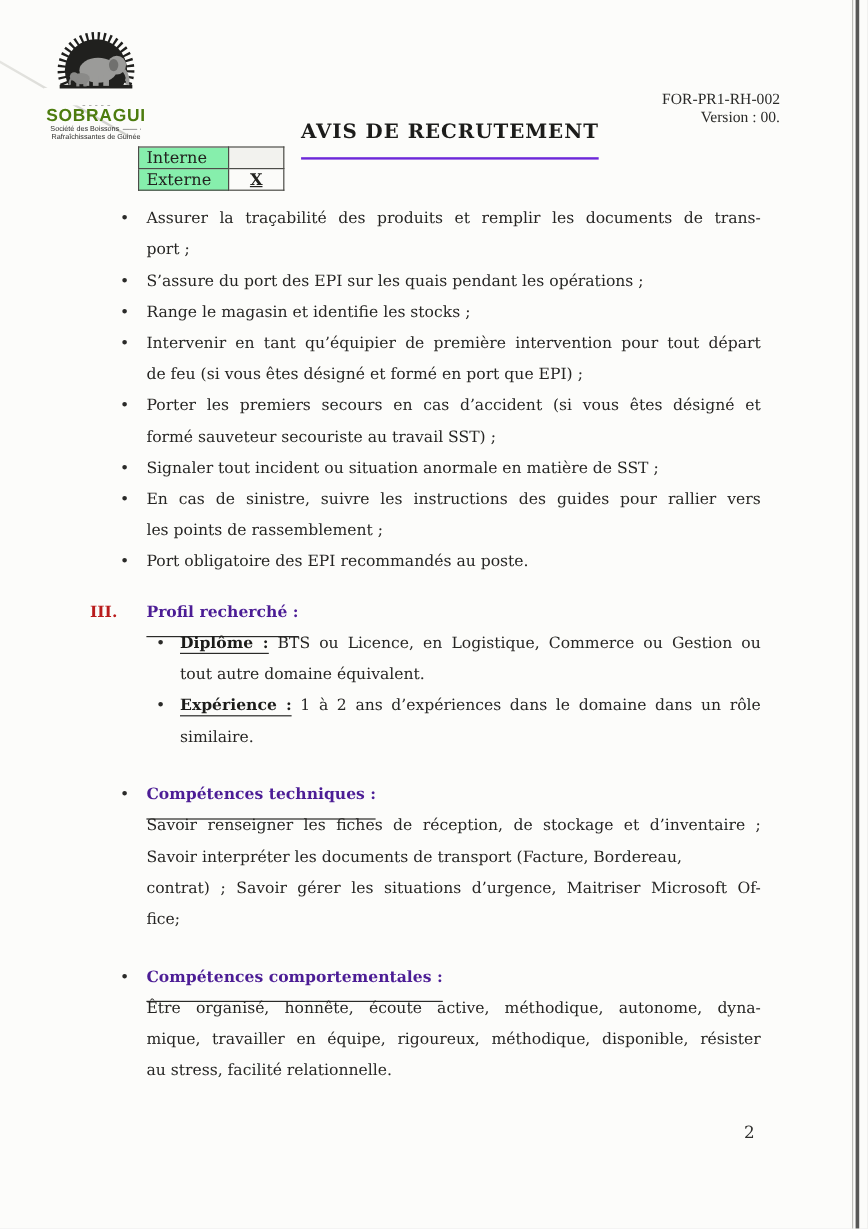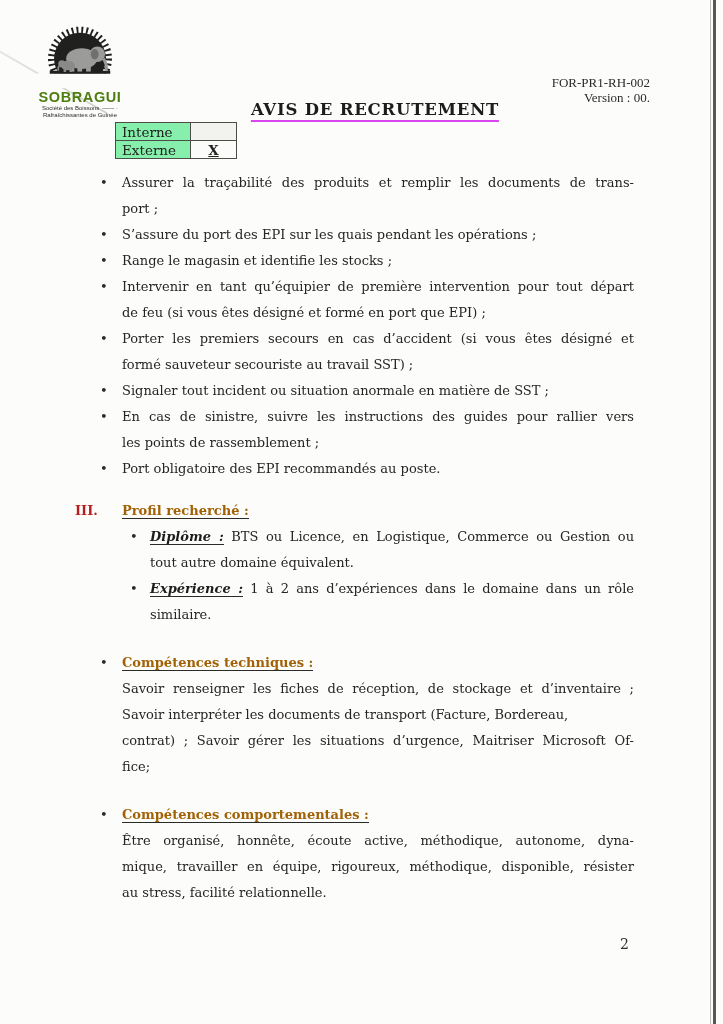--- a/index.html
+++ b/index.html
@@ -18,44 +18,44 @@
   .crease{position:absolute;left:-14px;top:80px;width:130px;height:2px;background:linear-gradient(to right,#e6e6e2,#cfcfcb);transform:rotate(30deg);}
   
   .logo{position:absolute;left:28px;top:24px;width:104px;text-align:center;}
   .logo-name{font-family:"Liberation Sans",sans-serif;font-weight:800;font-size:14.5px;letter-spacing:.6px;color:#4d7c0f;margin-top:-3px;}
   .logo-sub{font-family:"Liberation Sans",sans-serif;font-size:6px;line-height:6.5px;color:#2c2c2a;}
   .logo-sub .row1{display:flex;justify-content:center;gap:3px;align-items:center;}
   
   .doc-code{position:absolute;right:73px;top:75px;text-align:right;font-family:"Liberation Serif",serif;font-size:13px;line-height:15px;color:#2a2a28;margin-left:15px;}
   
   .title{position:absolute;left:375px;top:100px;transform:translateX(-50%);white-space:nowrap;font-size:16.5px;font-weight:bold;letter-spacing:.8px;color:#1c1c1a;}
-  .title span{border-bottom:2px solid #d946ef;padding-bottom:1px;}
+  .title span{border-bottom:2px solid #6d28d9;padding-bottom:12px;}
   
   .aud{position:absolute;left:115px;top:122px;border-collapse:collapse;font-size:13.5px;color:#22221f;}
   .aud td{border:1.6px solid #4c4c48;height:17px;padding:0;}
   .aud td.lbl{width:68px;background:#86efac;padding-left:6px;}
   .aud td.val{width:45px;text-align:center;background:#f2f2ee;}
   .aud tr:last-child td.val{background:#fbfbf9;}
   .aud .x{font-weight:bold;text-decoration:underline;}
   
   .content{position:absolute;left:75px;top:170px;width:560px;font-size:13px;line-height:26px;}
   .duty,.skill,.sec3{display:flex;}
   .duty{margin-left:25px;}
   .skill{margin-left:25px;margin-top:22px;}
   .bullet{width:22px;flex:none;color:#2a2a28;}
   .dlines{width:512px;flex:none;}
   .line{white-space:nowrap;}
   .line.stretch{white-space:normal;text-align:justify;text-align-last:justify;}
   .sec3{margin-top:16px;}
   .secnum{width:47px;flex:none;font-weight:bold;color:#b91c1c;}
-  .hd{font-weight:bold;color:#a16207;border-bottom:1.6px solid #2a2a28;padding-bottom:0;}
+  .hd{font-weight:bold;color:#4c1d95;border-bottom:1.6px solid #2a2a28;padding-bottom:12px;}
   .sub{display:flex;margin-left:55px;}
   .sub .bullet{width:20px;}
   .sublines{width:484px;flex:none;}
-  .sublabel{font-weight:bold;color:#1c1c1a;border-bottom:1.6px solid #2a2a28;font-style:italic;}
+  .sublabel{font-weight:bold;color:#1c1c1a;border-bottom:1.6px solid #2a2a28;}
   
   .pagenum{position:absolute;left:620px;top:936px;font-size:14px;color:#2e2e2c;}
 </style>
 </head>
 <body>
 
 <div class="page">
 
   <div class="edge-line2"></div>
   <div class="edge-line"></div>

